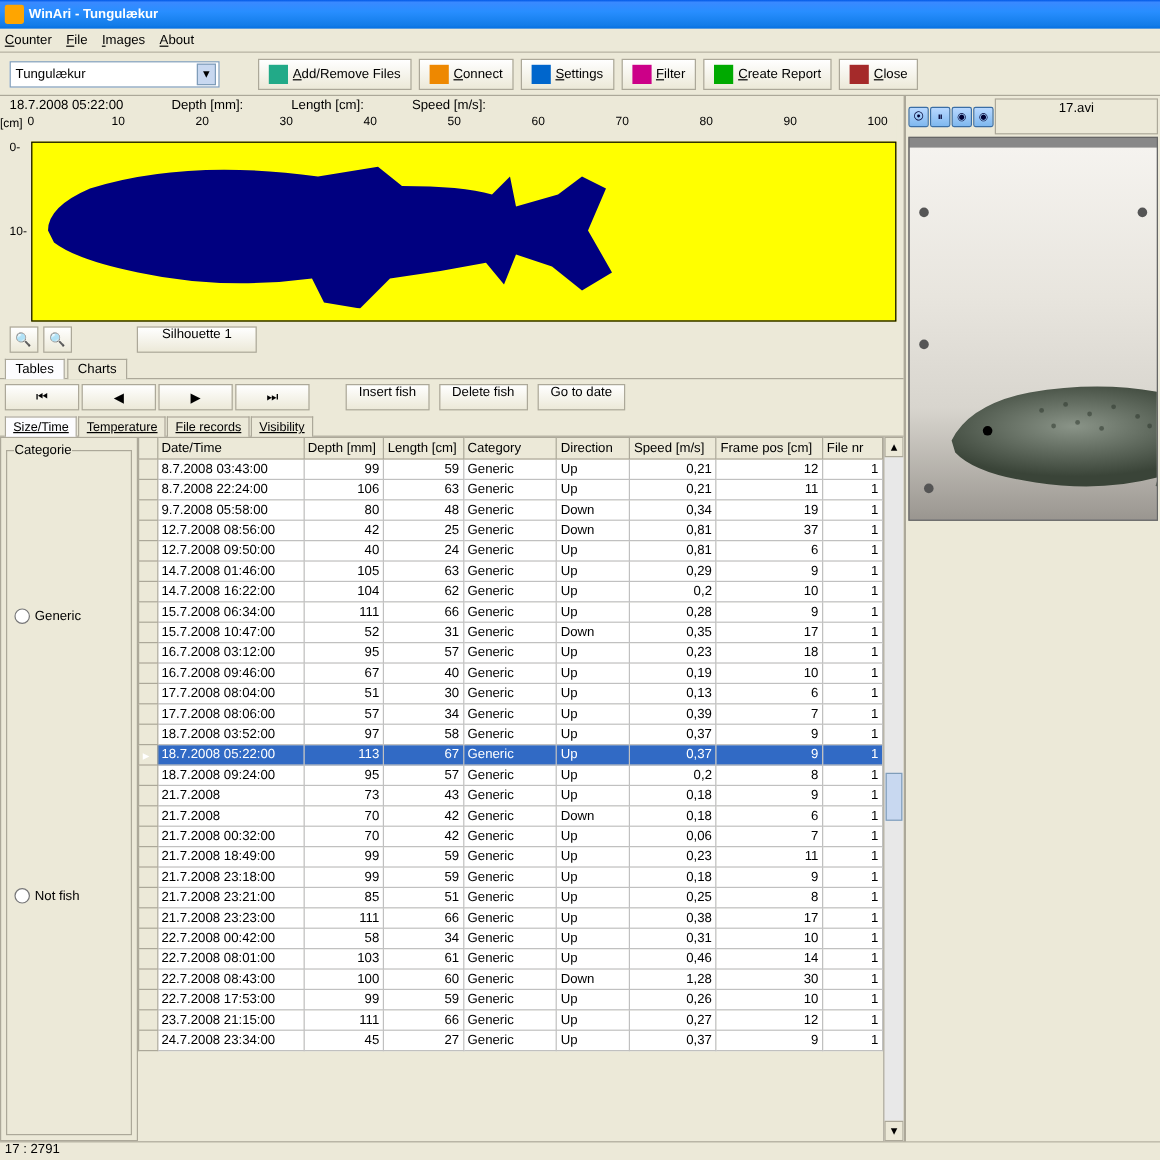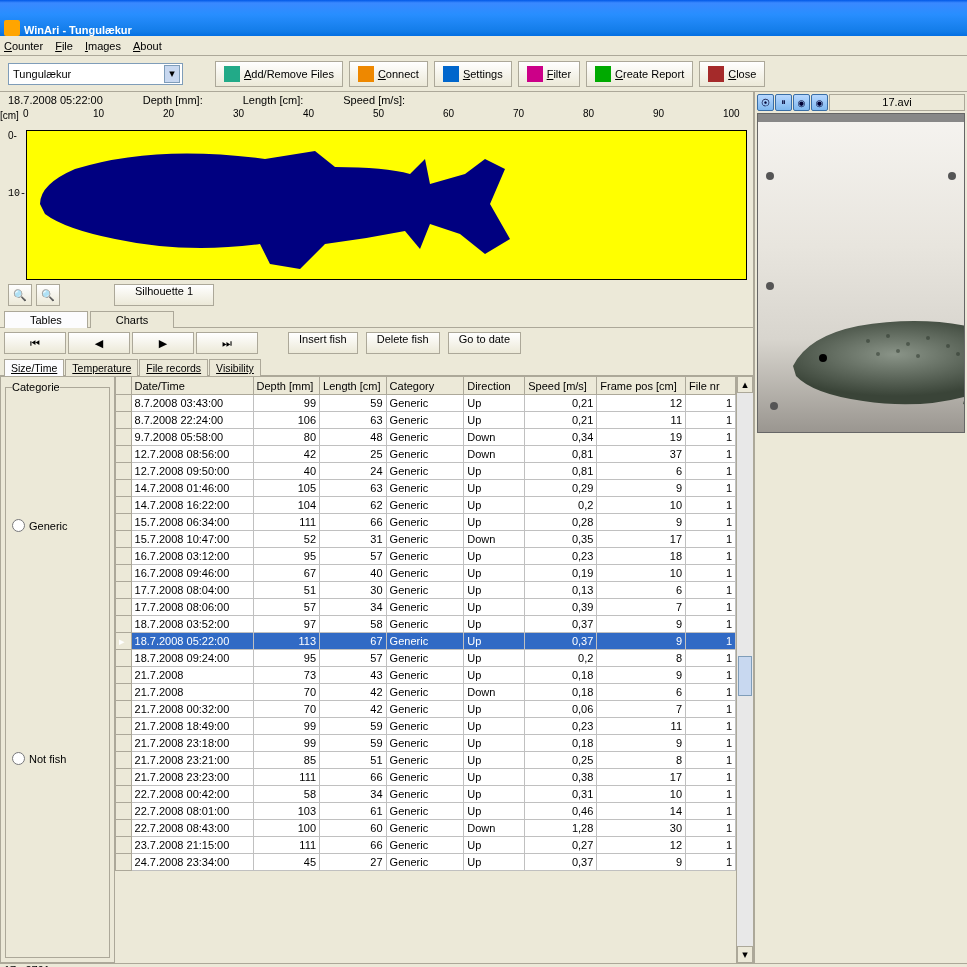--- a/index.html
+++ b/index.html
@@ -6,24 +6,24 @@
 body {
   font-family: Tahoma, Arial, sans-serif;
   font-size: 11px;
   background: #ece9d8;
   width: 967px;
   height: 967px;
   overflow: hidden;
 }
 .titlebar {
   background: linear-gradient(to bottom, #0058e6 0%, #3a89ff 8%, #288eff 40%, #127ce8 88%, #036fe2 100%);
-  height: 36px;
+  height: 24px;
   color: white;
   display: flex;
-  align-items: flex-end;
+  align-items: center;
   padding: 0 4px;
   font-weight: bold;
 }
 .titlebar .icon { width: 16px; height: 16px; background: #ffa500; margin-right: 4px; border-radius: 2px; }
 .menubar {
   background: #ece9d8;
   height: 20px;
   display: flex;
   align-items: center;
   padding: 0 4px;
@@ -71,21 +71,21 @@
 .ruler-top { height: 22px; position: relative; background: #ece9d8; margin-left: 20px; }
 .tick-label { position: absolute; top: 0; font-size: 10px; }
 .silhouette-area { display: flex; }
 .ruler-left { width: 20px; position: relative; }
 .canvas-area { flex: 1; height: 150px; background: #ffff00; position: relative; border: 1px solid #000; }
 .fish-svg { position: absolute; top: 8px; left: 8px; }
 .zoom-row { display: flex; align-items: center; gap: 4px; padding: 4px 8px; }
 .zbtn { width: 24px; height: 22px; border: 1px solid #aca899; background: linear-gradient(#fff,#ece9d8); display:flex; align-items:center; justify-content:center; }
 .silbtn { height: 22px; border: 1px solid #aca899; background: linear-gradient(#fff,#ece9d8); padding: 0 20px; margin-left: 50px; }
 .tabs-row { display: flex; padding: 0 4px; border-bottom: 1px solid #aca899; }
-.tab { padding: 2px 25px; border: 1px solid #aca899; border-bottom: none; background: #ece9d8; margin-right: 2px; position: relative; top: 1px; }
+.tab { padding: 2px 8px; border: 1px solid #aca899; border-bottom: none; background: #ece9d8; margin-right: 2px; position: relative; top: 1px; }
 .tab.active { background: #fcfcfe; }
 .nav-row { display: flex; align-items: center; gap: 2px; padding: 4px; }
 .nav-btn { width: 62px; height: 22px; border: 1px solid #aca899; background: linear-gradient(#fff,#ece9d8); display:flex; align-items:center; justify-content:center; }
 .action-btn { height: 22px; border: 1px solid #aca899; background: linear-gradient(#fff,#ece9d8); padding: 0 10px; margin-left: 6px; }
 .subtabs-row { display: flex; padding: 0 4px; border-bottom: 1px solid #aca899; }
 .subtab { padding: 2px 6px; border: 1px solid #aca899; border-bottom: none; background: #ece9d8; margin-right: 1px; font-size: 10.5px; position: relative; top: 1px; text-decoration: underline; }
 .subtab.active { background: #fcfcfe; }
 .grid-area { display: flex; flex: 1; overflow: hidden; }
 .categorie-panel { width: 115px; border: 1px solid #aca899; background: #ece9d8; padding: 4px; }
 .categorie-panel fieldset { border: 1px solid #aca899; height: 100%; padding: 6px; }
@@ -98,21 +98,21 @@
 .data-table td { border: 1px solid #c0c0c0; padding: 0 3px; height: 17px; background: white; }
 .data-table tr.selected td { background: #316ac5; color: white; }
 .data-table td.num { text-align: right; }
 .row-header { width: 14px; background: #ece9d8 !important; border: 1px solid #aca899 !important; }
 .scrollbar-v { width: 17px; background: #e8e8e8; border-left: 1px solid #aca899; position: relative; }
 .scrollbar-v .sbtn { height: 17px; background: #ece9d8; border: 1px solid #aca899; display:flex; align-items:center; justify-content:center; }
 .scrollbar-v .thumb { position: absolute; top: 280px; left: 1px; width: 14px; height: 40px; background: #c8d8f0; border: 1px solid #7f9db9; }
 .statusbar { height: 16px; border-top: 1px solid #aca899; background: #ece9d8; font-size: 11px; padding: 0 4px; }
 .video-controls { display: flex; gap: 1px; margin-bottom: 2px; align-items: center; }
 .vbtn { width: 17px; height: 17px; background: linear-gradient(#b8d8ff,#7fb8ef); border: 1px solid #3a6ea5; border-radius: 2px; display:flex; align-items:center; justify-content:center; color: #003; font-size: 9px; }
-.video-label { flex: 1; text-align: center; background: #ece9d8; border: 1px solid #aca899; height: 17px; line-height: 15px; }
+.video-label { flex: 1; text-align: center; background: #ece9d8; border: 1px solid #aca899; height: 30px; line-height: 15px; }
 .video-frame { width: 100%; height: 320px; background: #888; border: 1px solid #666; position: relative; overflow: hidden; }
 .tank { position: absolute; inset: 8px 0 0 0; background: linear-gradient(to bottom, #f5f3ef 0%, #e8e5de 40%, #d8d5ce 70%, #9a9690 100%); }
 .rivet { position: absolute; width: 8px; height: 8px; background: #555; border-radius: 50%; }
 .fish-photo { position: absolute; bottom: 16px; left: 30px; right: -20px; height: 110px; }
 .tickv-label { position: absolute; left: 2px; font-size: 10px; }
 .cm-label { position: absolute; left: 0; top: 2px; font-size: 10px; }
 </style>
 </head>
 <body>
 
@@ -182,21 +182,21 @@
           <span class="tick-label" style="left: 347px;">50</span>
           <span class="tick-label" style="left: 417px;">60</span>
           <span class="tick-label" style="left: 487px;">70</span>
           <span class="tick-label" style="left: 557px;">80</span>
           <span class="tick-label" style="left: 627px;">90</span>
           <span class="tick-label" style="left: 697px;">100</span>
         </div>
       <div class="silhouette-area">
         <div class="ruler-left" id="ruler-left">
             <span class="tickv-label" style="top: 0px;">0-</span>
-            <span class="tickv-label" style="top: 58px; font-family: Liberation Mono, monospace;">10-</span>
+            <span class="tickv-label" style="top: 70px;">10-</span>
           </div>
         <div class="canvas-area">
           <svg class="fish-svg" width="480" height="130" viewBox="0 0 480 130">
             <path fill="#000080" d="M 5 65 Q 5 45 40 30 Q 120 5 230 20 L 280 12 L 300 28 Q 350 28 375 35 L 390 20 L 395 45 L 430 35 L 450 20 L 470 30 L 455 65 L 475 100 L 450 115 L 425 95 L 395 85 L 385 110 L 370 92 Q 330 100 290 105 L 265 130 L 235 125 L 225 105 Q 150 115 80 100 Q 30 90 10 75 Z"></path>
           </svg>
         </div>
       </div>
     </div>
 
     <div class="zoom-row">
@@ -540,20 +540,31 @@
                 </tr>
                 <tr>
                   <td class="row-header"></td>
                   <td>22.7.2008 08:43:00</td>
                   <td class="num">100</td>
                   <td class="num">60</td>
                   <td>Generic</td>
                   <td>Down</td>
                   <td class="num">1,28</td>
                   <td class="num">30</td>
+                  <td class="num">1</td>
+                </tr>
+                <tr>
+                  <td class="row-header"></td>
+                  <td>22.7.2008 17:53:00</td>
+                  <td class="num">99</td>
+                  <td class="num">59</td>
+                  <td>Generic</td>
+                  <td>Up</td>
+                  <td class="num">0,26</td>
+                  <td class="num">10</td>
                   <td class="num">1</td>
                 </tr>
                 <tr>
                   <td class="row-header"></td>
                   <td>23.7.2008 21:15:00</td>
                   <td class="num">111</td>
                   <td class="num">66</td>
                   <td>Generic</td>
                   <td>Up</td>
                   <td class="num">0,27</td>

